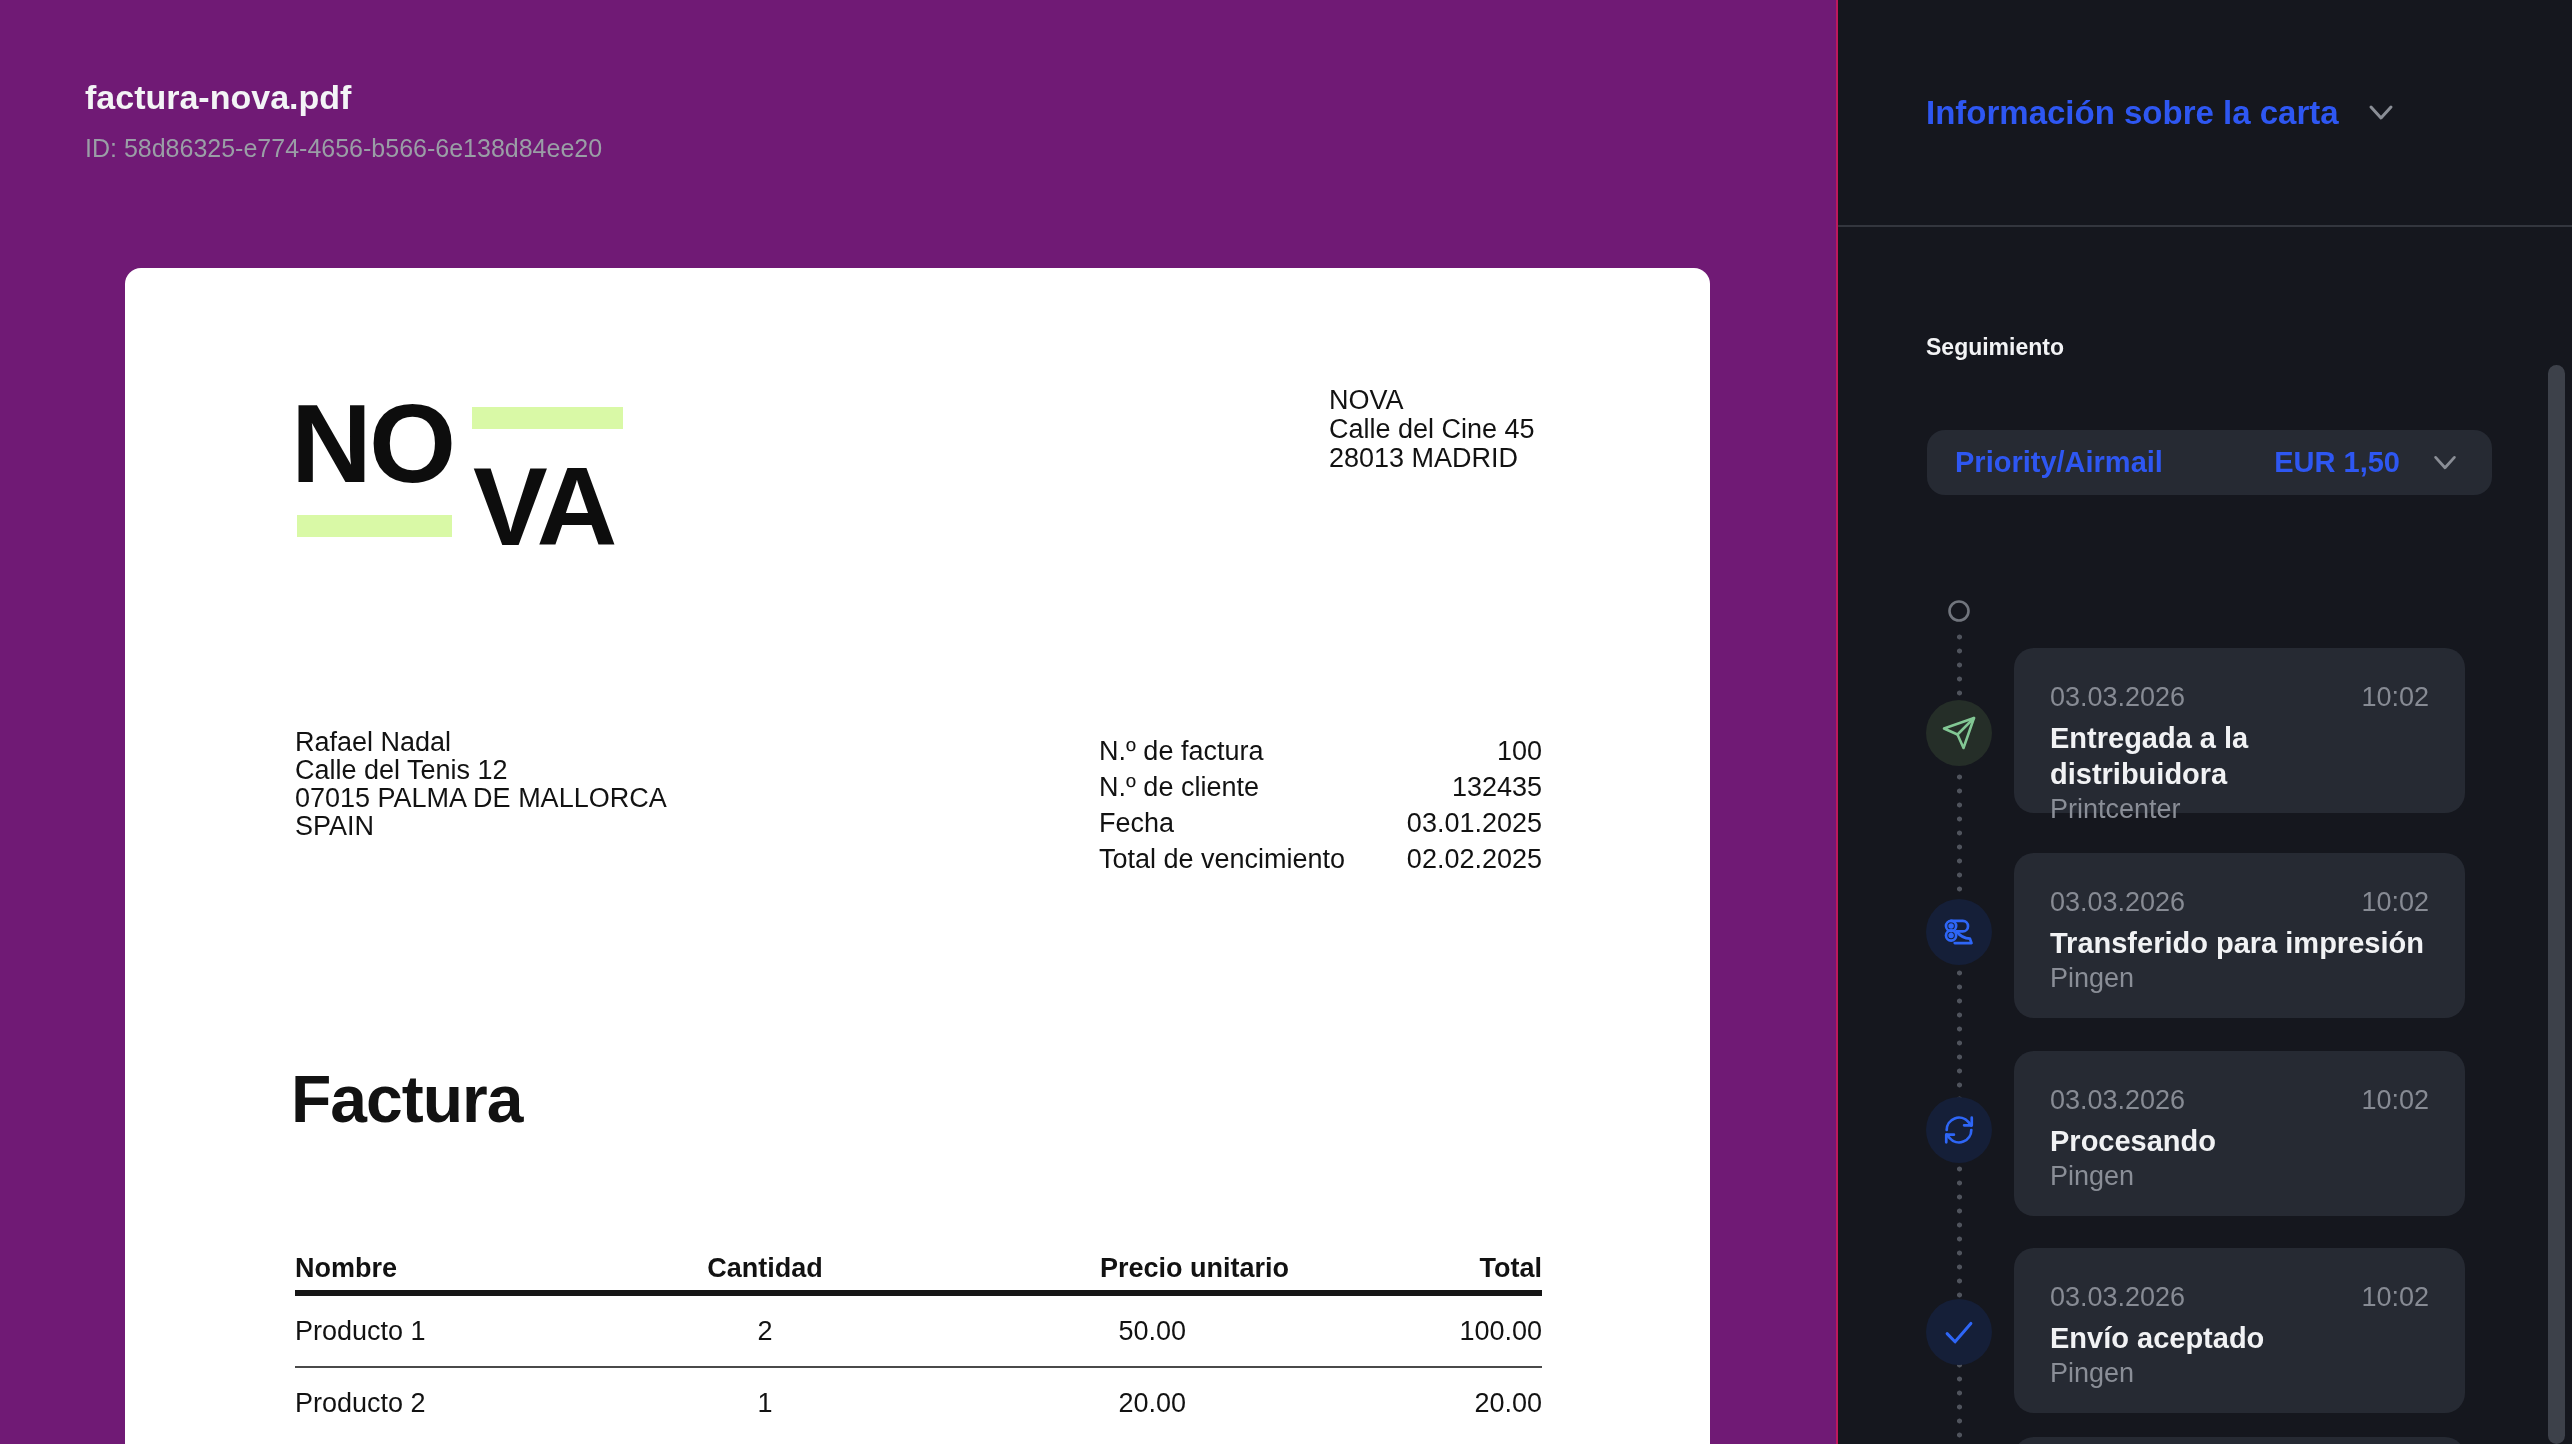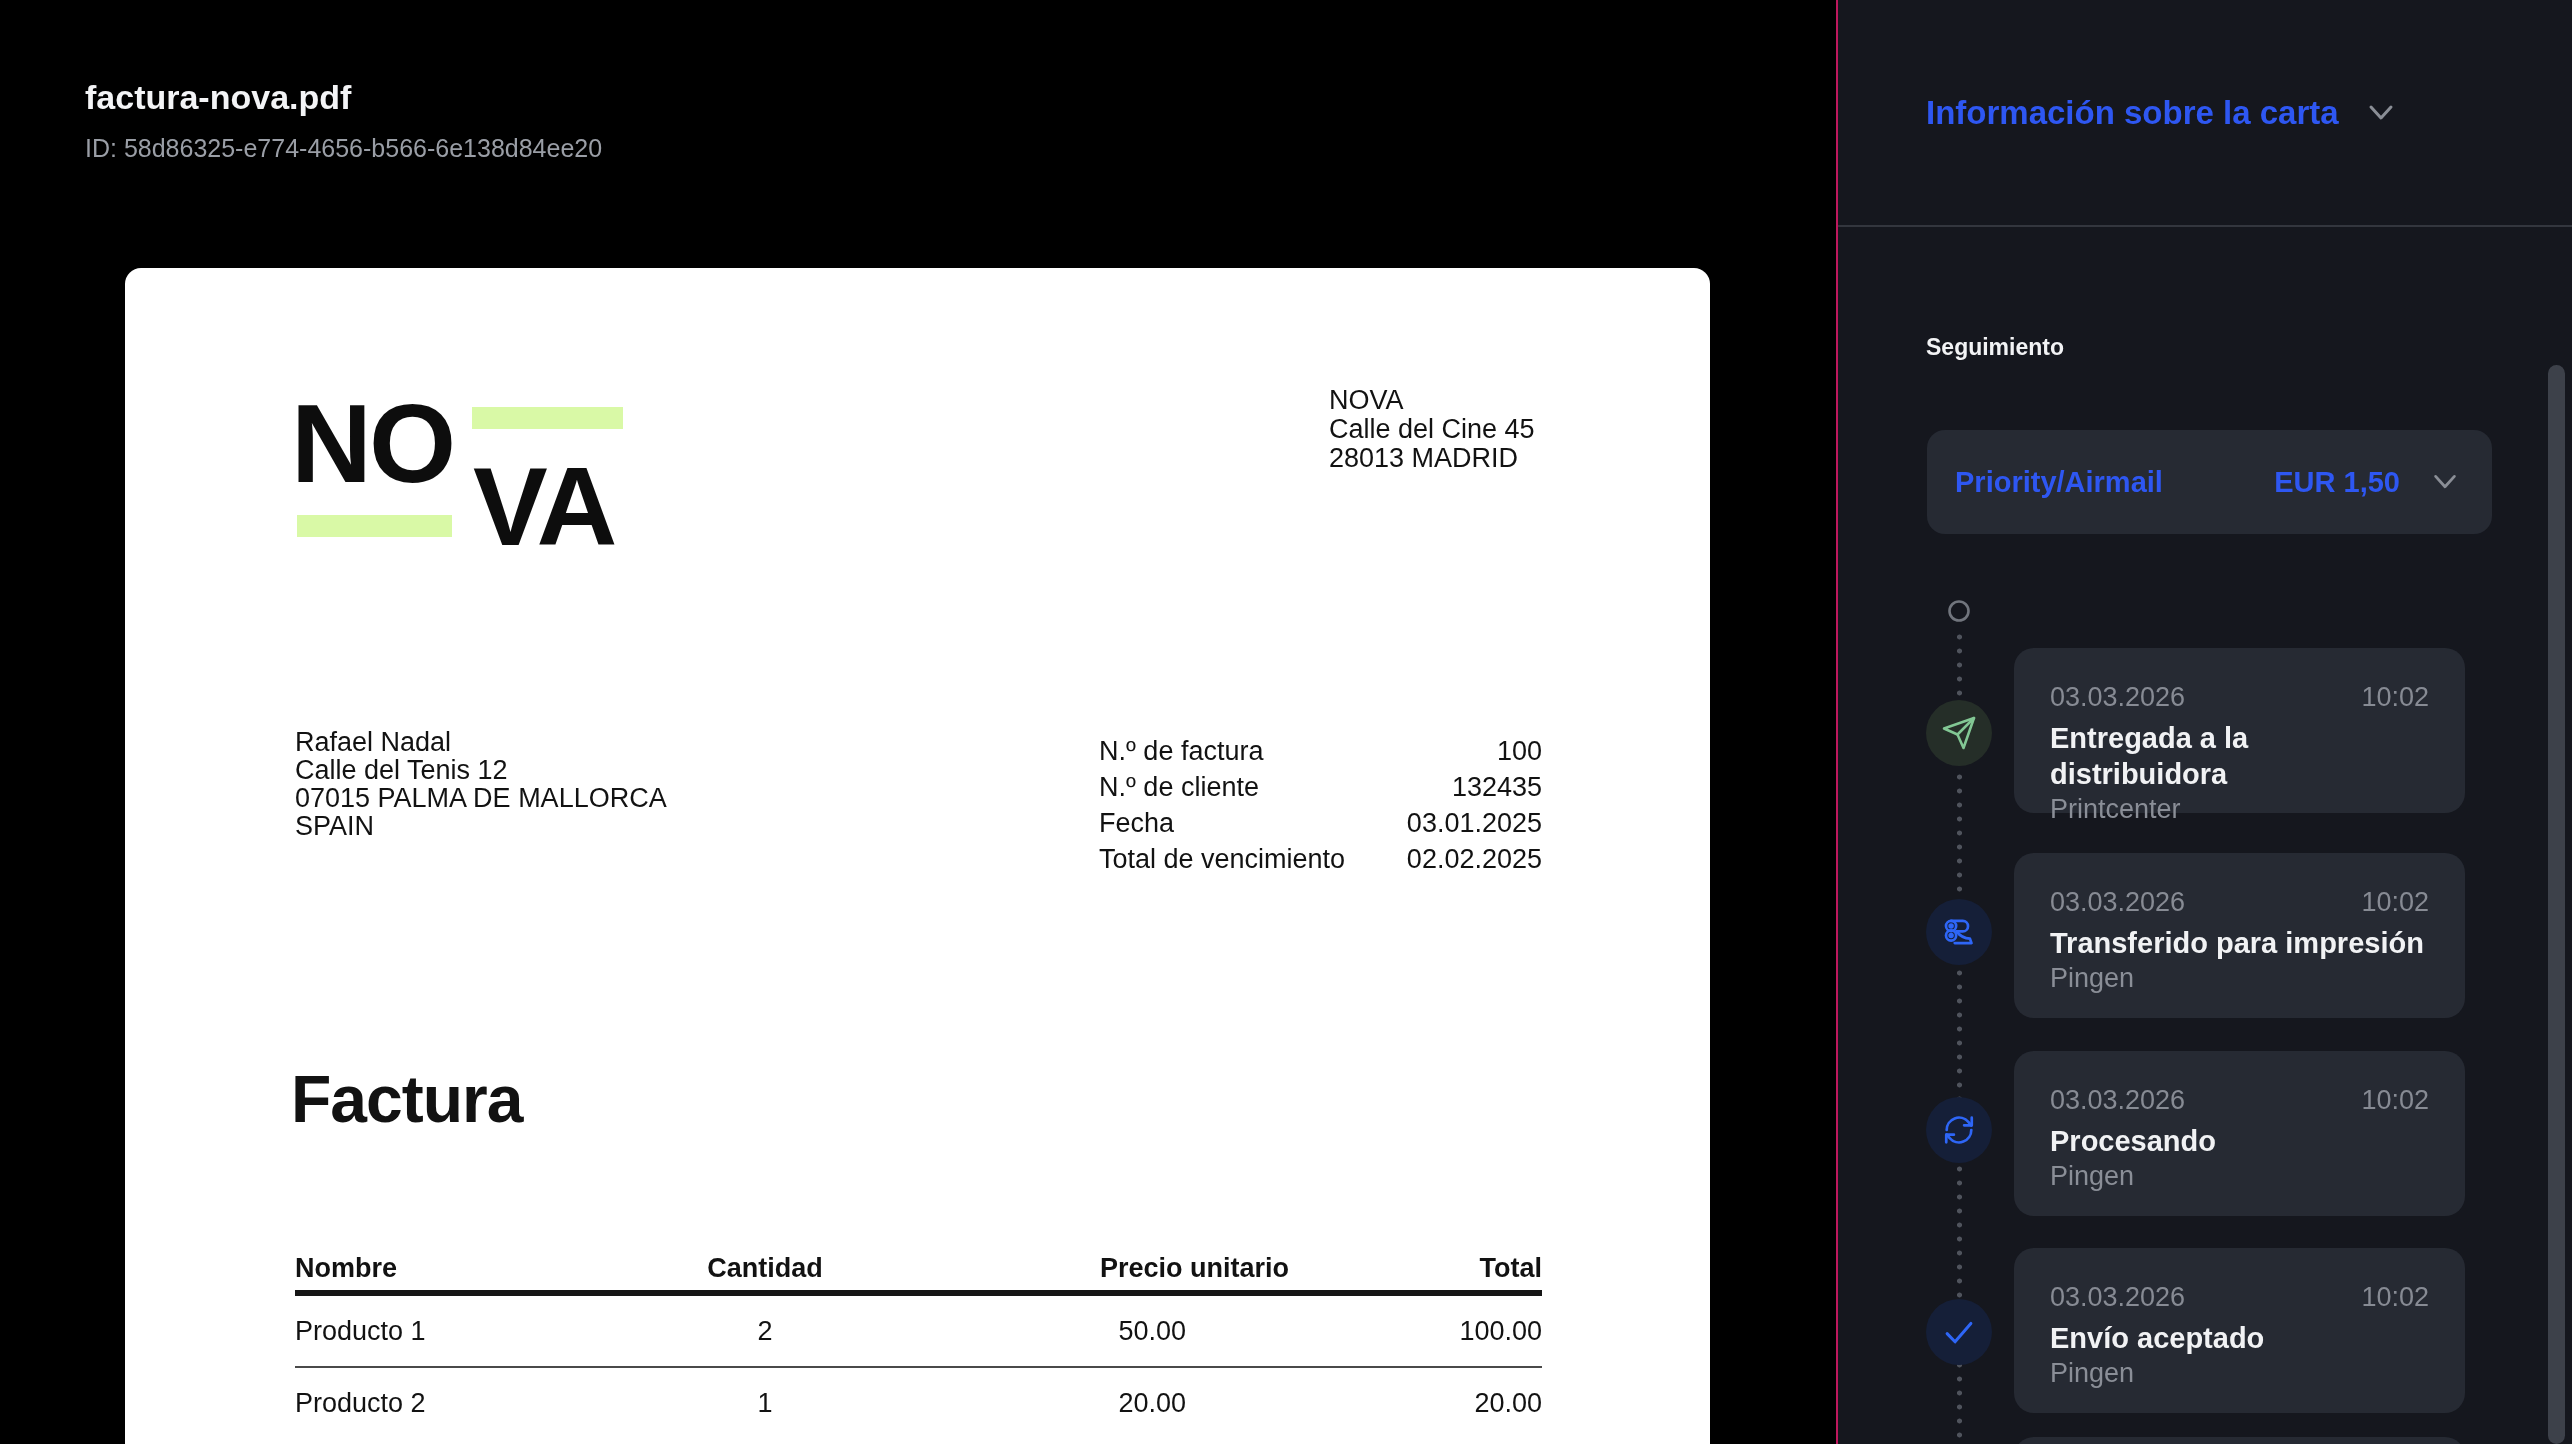--- a/index.html
+++ b/index.html
@@ -1,17 +1,17 @@
 <!DOCTYPE html>
 <html><head>
 <meta charset="utf-8">
 <style>
   html,body{margin:0;padding:0;background:#15171e;}
   *{box-sizing:border-box;font-family:"Liberation Sans", sans-serif;}
-  #app{position:relative;width:2572px;height:1444px;background:#000000;overflow:hidden;}
+  #app{position:relative;width:2572px;height:1444px;background:#701a75;overflow:hidden;}
 
   
   .main-title{position:absolute;left:85px;top:75px;font-size:34px;font-weight:700;color:#f3f4f6;line-height:44px;}
   .main-id{position:absolute;left:85px;top:134px;font-size:25px;color:#9a9ea6;line-height:28px;}
 
   .page{position:absolute;left:125px;top:268px;width:1585px;height:1176px;background:#ffffff;border-radius:16px 16px 0 0;color:#121212;}
 
   .logo-no{position:absolute;left:166px;top:120px;font-size:112px;font-weight:900;letter-spacing:-3px;color:#0d0d0d;line-height:1;}
   .logo-va{position:absolute;left:348px;top:183px;font-size:112px;font-weight:900;letter-spacing:-3px;color:#0d0d0d;line-height:1;}
   .logo-bar{position:absolute;background:#d9f9a6;}
@@ -40,21 +40,21 @@
   .sline{border-top:2px solid #4a4a4a;}
 
   
   .sidebar{position:absolute;left:1836px;top:0;width:736px;height:1444px;background:#15171e;border-left:2px solid #be185d;}
   .sb-header{position:absolute;left:0;top:0;width:100%;height:227px;border-bottom:2px solid #33363e;display:flex;align-items:center;padding-left:88px;}
   .sb-header .label{font-size:33px;font-weight:700;color:#2e57f2;}
   .sb-header svg{margin-left:22px;}
 
   .sb-section-title{position:absolute;left:88px;top:334px;font-size:23px;font-weight:700;color:#f2f3f5;}
 
-  .dropdown{position:absolute;left:89px;top:430px;width:565px;height:104px;background:#262a33;border-radius:18px;display:flex;align-items:center;padding:0 28px;}
+  .dropdown{position:absolute;left:89px;top:430px;width:565px;height:65px;background:#262a33;border-radius:18px;display:flex;align-items:center;padding:0 28px;}
   .dropdown .method{font-size:29px;font-weight:700;color:#2e57f2;}
   .dropdown .spacer{flex:1;}
   .dropdown .price{font-size:29px;font-weight:700;color:#2e57f2;margin-right:26px;}
 
   .tl-dots{position:absolute;left:119px;top:630px;width:5px;height:814px;
     background-image:radial-gradient(circle at 50% 50%, #4f535c 0 2.2px, transparent 2.8px);
     background-size:5px 14px;background-repeat:repeat-y;}
   .tl-ring{position:absolute;left:104px;top:596px;}
   .tl-icon{position:absolute;left:88px;width:66px;height:66px;border-radius:50%;display:flex;align-items:center;justify-content:center;}
   .tl-icon.green{background:#252e28;}

